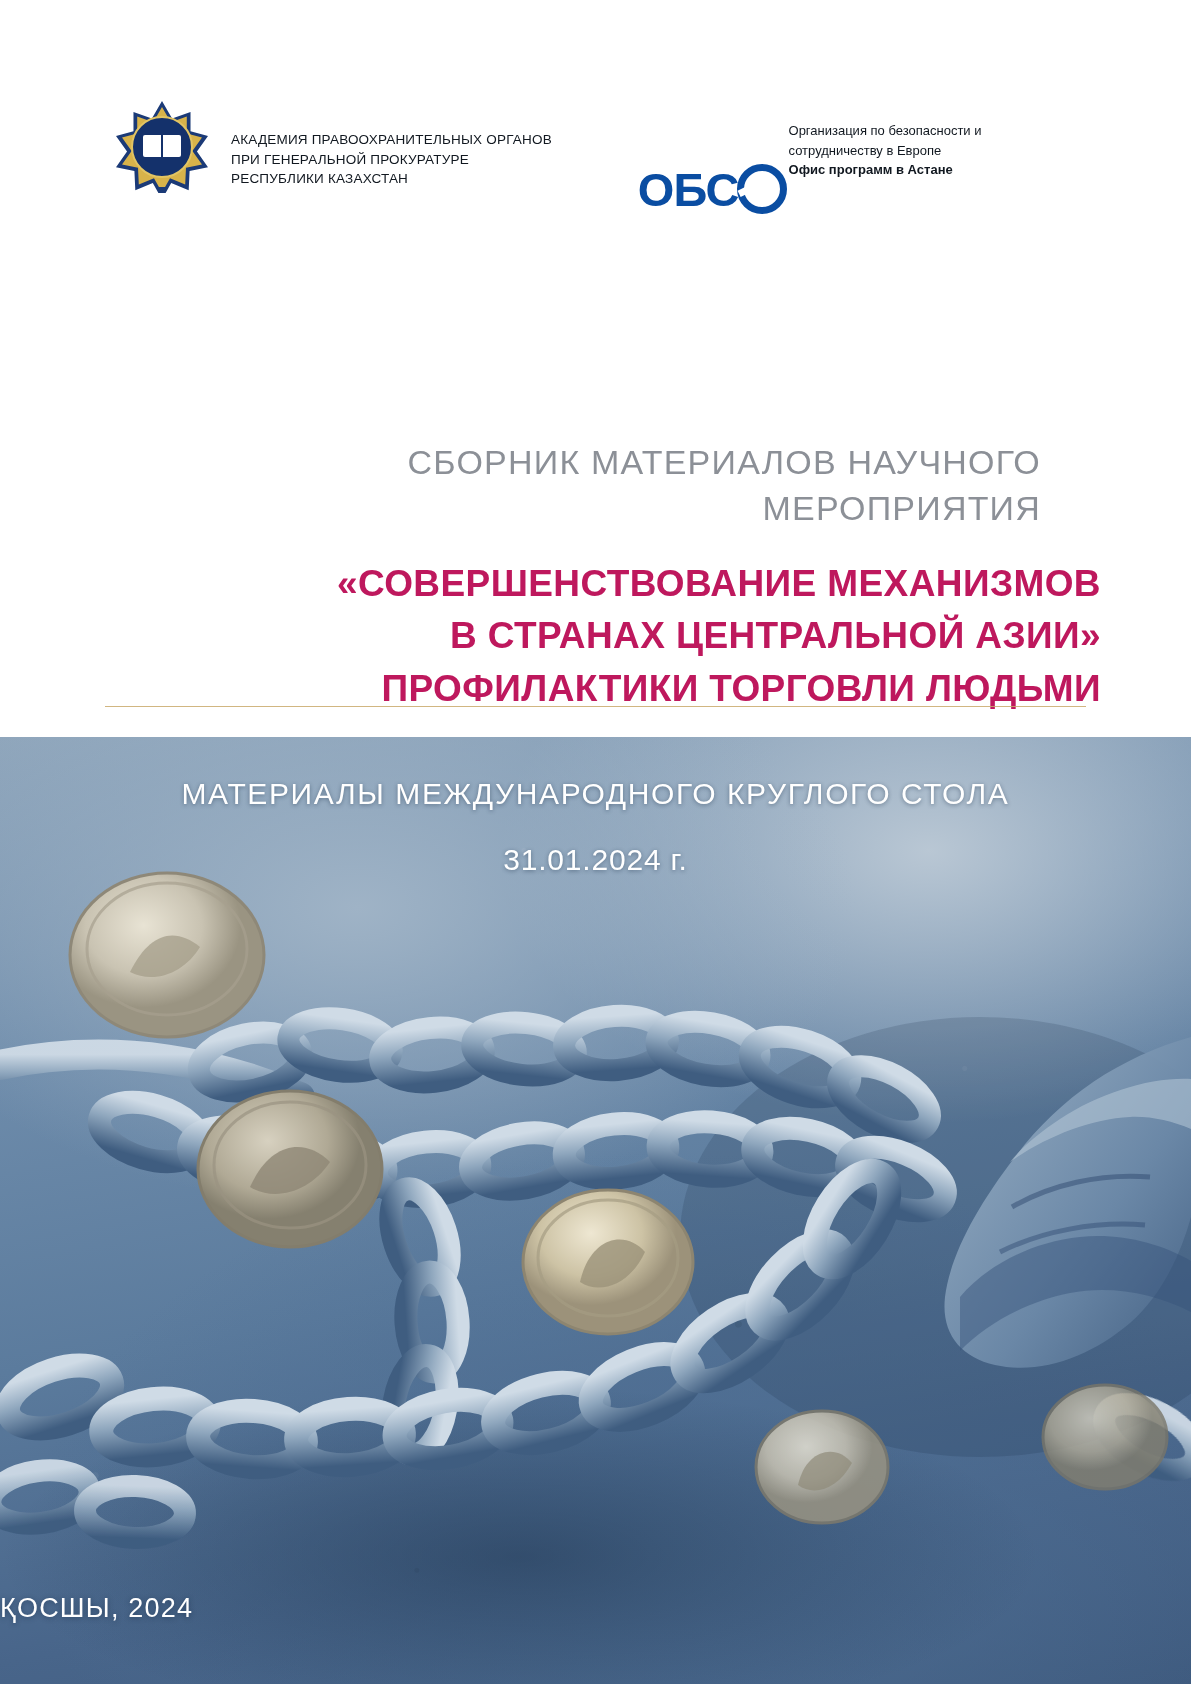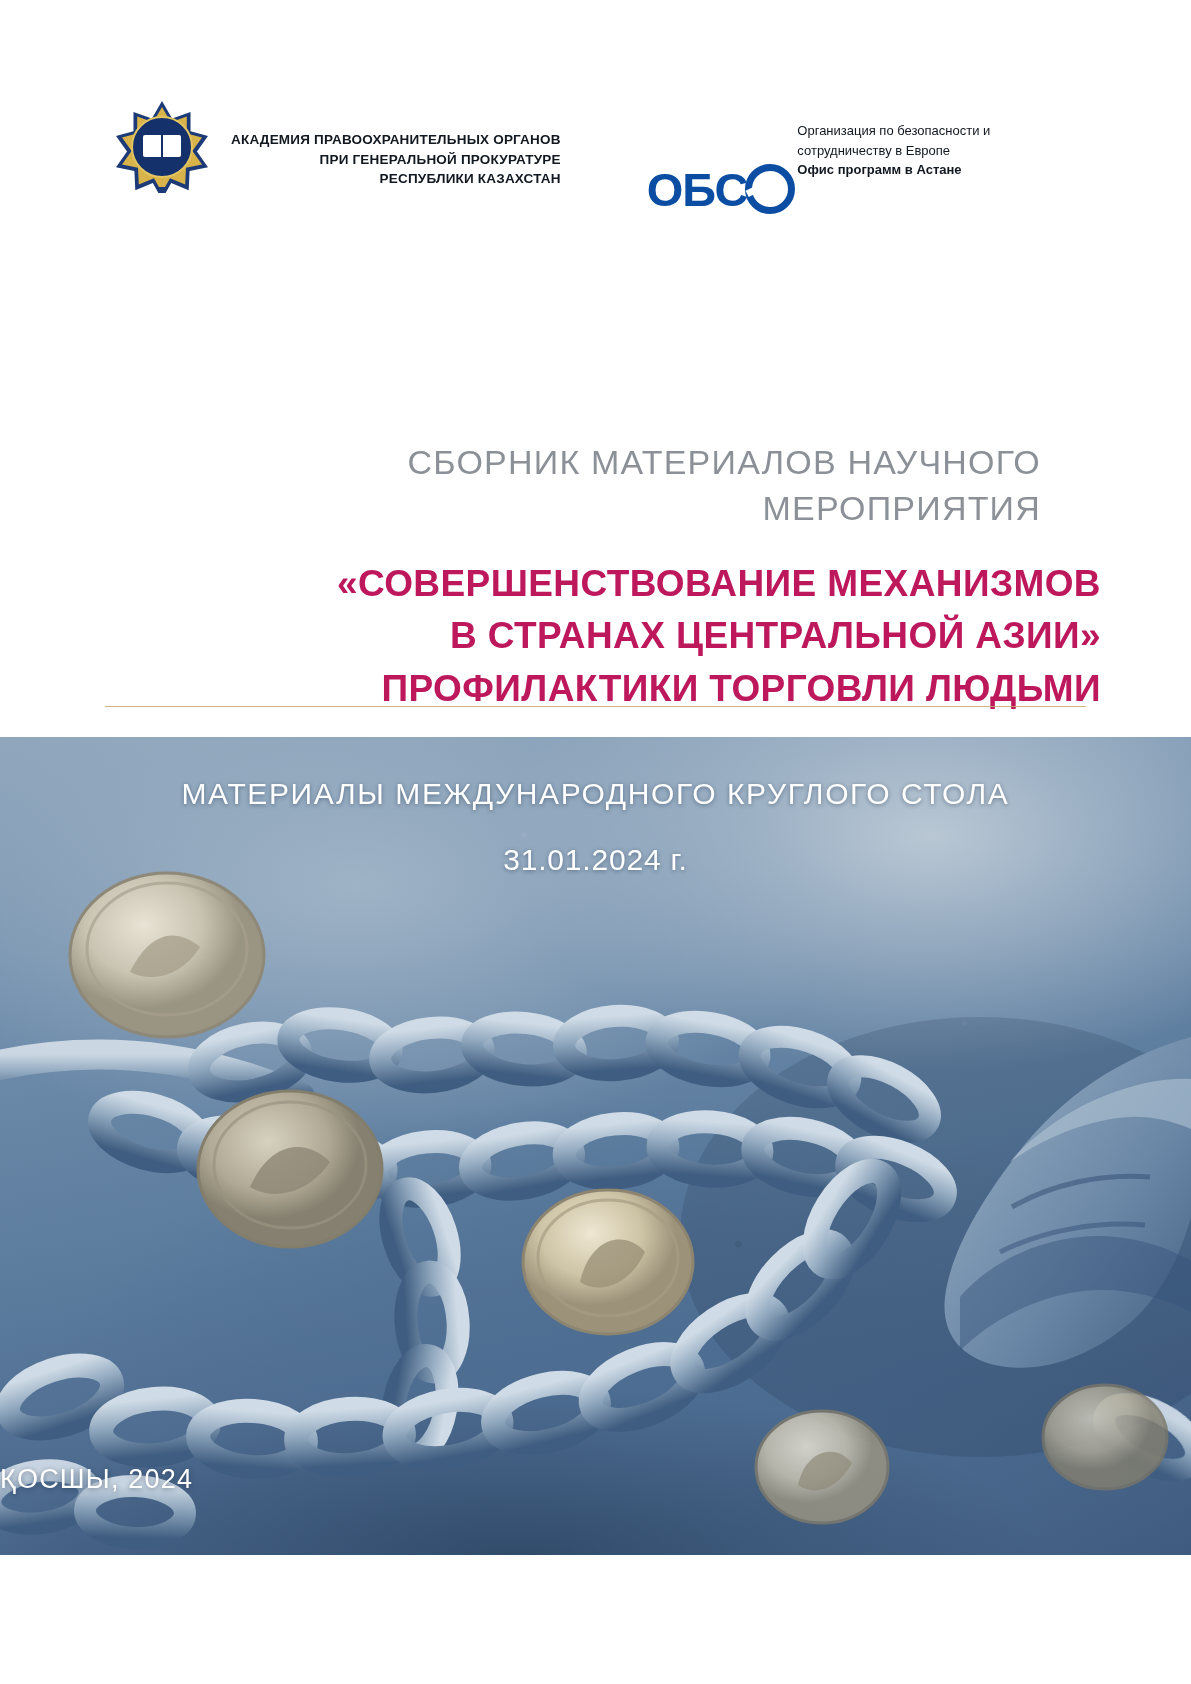--- a/index.html
+++ b/index.html
@@ -94,26 +94,25 @@
     top: 0;
     width: 2px;
     height: 100%;
     background: #14316b;
     transform: translateX(-50%);
   }
 
   .academy-text {
     margin-left: 16px;
     font-size: 13.5px;
-    font-weight: bold;
+    font-weight: normal;
     line-height: 1.45;
     letter-spacing: 0.2px;
     color: #111820;
     padding-top: 24px;
-    text-align: right;
   }
   .academy-text div { white-space: nowrap; }
 
   .osce-block {
     display: flex;
     align-items: flex-start;
     margin-left: 86px;
     padding-top: 22px;
   }
   .osce-logo {
@@ -193,21 +192,21 @@
     background: #c9a96b;
     opacity: 0.85;
   }
 
   
   .photo {
     position: absolute;
     top: 737px;
     left: 0;
     width: 1191px;
-    height: 818px;
+    height: 947px;
     overflow: hidden;
     background: #15803d;
   }
   .photo .sky {
     position: absolute;
     inset: 0;
     background:
       radial-gradient(ellipse 60% 45% at 30% 18%, #9fb3c6 0%, rgba(159,179,198,0) 70%),
       radial-gradient(ellipse 50% 40% at 78% 12%, #b9c7d4 0%, rgba(185,199,212,0) 72%),
       radial-gradient(ellipse 70% 55% at 55% 85%, #4d6d92 0%, rgba(77,109,146,0) 75%),

